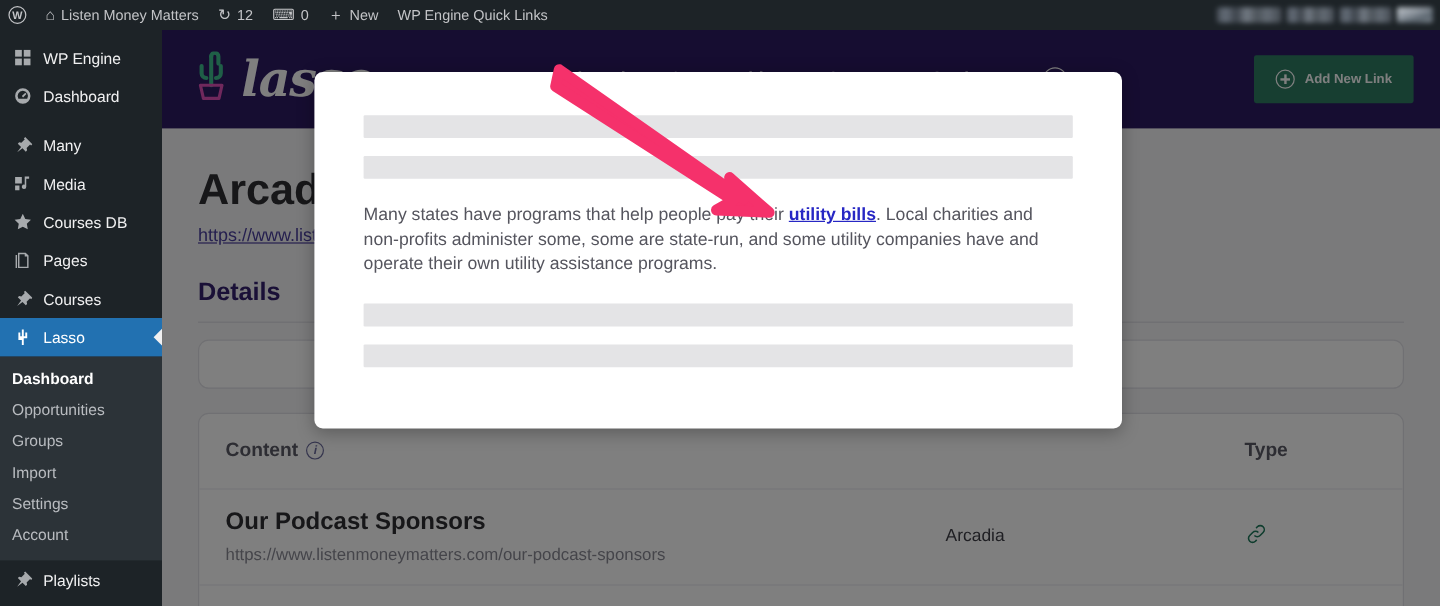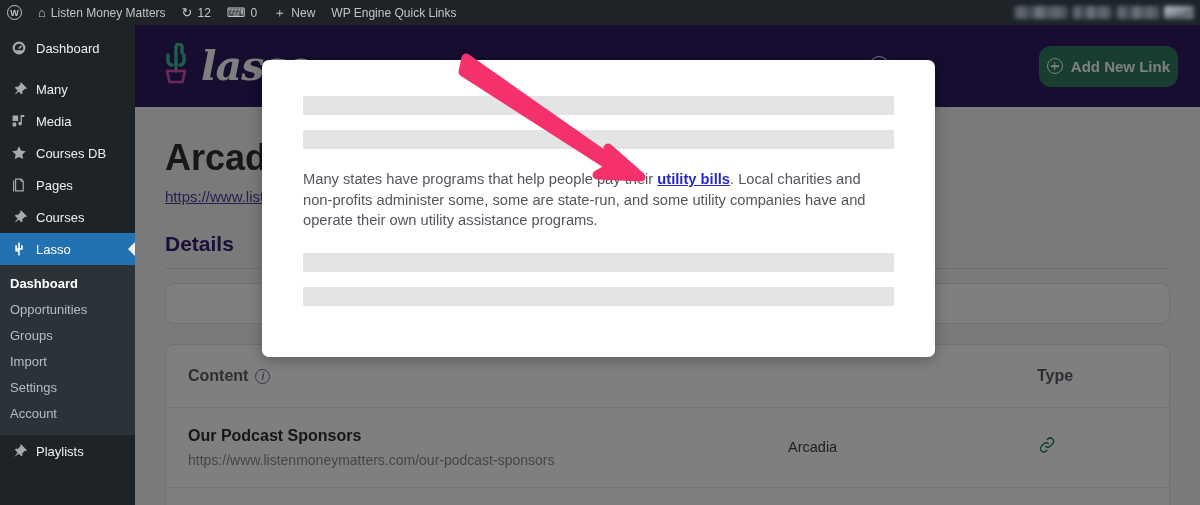--- a/index.html
+++ b/index.html
@@ -105,22 +105,22 @@
     white-space: nowrap;
   }
   .help-circle {
     width: 20px; height: 20px; border-radius: 50%; border: 1.7px solid #fff;
     display: flex; align-items: center; justify-content: center;
     font-size: 12px; color: #fff; font-weight: bold;
   }
   .addlink-btn {
     position: absolute; right: 22px;
     display: flex; align-items: center; gap: 8px;
-    background: #2e7d63; color: #fff; border: none; border-radius: 12px;
-    padding: 12px 8px; font-size: 15px; font-weight: bold;
+    background: #2e7d63; color: #fff; border: none; border-radius: 2px;
+    padding: 12px 18px; font-size: 11px; font-weight: bold;
     font-family: "Liberation Sans", sans-serif; cursor: pointer;
   }
   .plus-circle {
     width: 16px; height: 16px; border-radius: 50%; border: 1.6px solid #fff;
     position: relative; flex: 0 0 16px;
   }
   .plus-circle::before, .plus-circle::after {
     content: ""; position: absolute; background: #fff;
     left: 50%; top: 50%; transform: translate(-50%,-50%);
   }
@@ -163,21 +163,21 @@
   .c-content { flex: 0 0 600px; }
   .c-type2  { flex: 1; }
   .c-type   { flex: 0 0 110px; text-align: left; }
   .info-i {
     display: inline-flex; width: 15px; height: 15px; border-radius: 50%;
     border: 1.4px solid #6b6b9c; color: #6b6b9c; font-size: 10px;
     align-items: center; justify-content: center; margin-left: 7px;
     font-style: italic; font-weight: bold; vertical-align: middle;
   }
   .tbody-row { height: 80px; border-top: 1px solid #ececf0; }
-  .row-title { font-size: 16px; font-weight: bold; color: #2f2f33; }
+  .row-title { font-size: 20px; font-weight: bold; color: #2f2f33; }
   .row-url { font-size: 14px; color: #8a8a95; margin-top: 7px; }
   .row-tag { font-size: 14.5px; color: #3f3f47; }
   .linkico svg { width: 20px; height: 20px; stroke: #1f7a5c; fill: none; stroke-width: 1.6; }
 
   
   .overlay {
     position: absolute; top: 25px; left: 135px; width: 1065px; height: 480px;
     background: rgba(0,0,0,0.5); z-index: 70;
   }
 
@@ -235,20 +235,31 @@
     <div class="ab-right">
       <span class="blurchip b1"></span>
       <span class="blurchip b2"></span>
       <span class="blurchip b3"></span>
       <span class="blurchip b4"></span>
     </div>
   </div>
 
   <div class="sidebar">
 
+    <div class="menu-item">
+      <span class="mi-ico">
+        <svg viewBox="0 0 20 20">
+            <rect x="2" y="2" width="7" height="7"></rect>
+            <rect x="11" y="2" width="7" height="7"></rect>
+            <rect x="2" y="11" width="7" height="7"></rect>
+            <rect x="11" y="11" width="7" height="7"></rect>
+          </svg>
+      </span>
+      <span>WP Engine</span>
+    </div>
 
     <div class="menu-item">
       <span class="mi-ico">
         <svg viewBox="0 0 20 20">
             <path d="M10 2a8 8 0 108 8 8 8 0 00-8-8zm0 2.6a5.4 5.4 0 014.6 8.2H5.4A5.4 5.4 0 0110 4.6zm2.6 2.1L9 10.1l1.3 1.4 3.5-3.5z"></path>
           </svg>
       </span>
       <span>Dashboard</span>
     </div>
 

